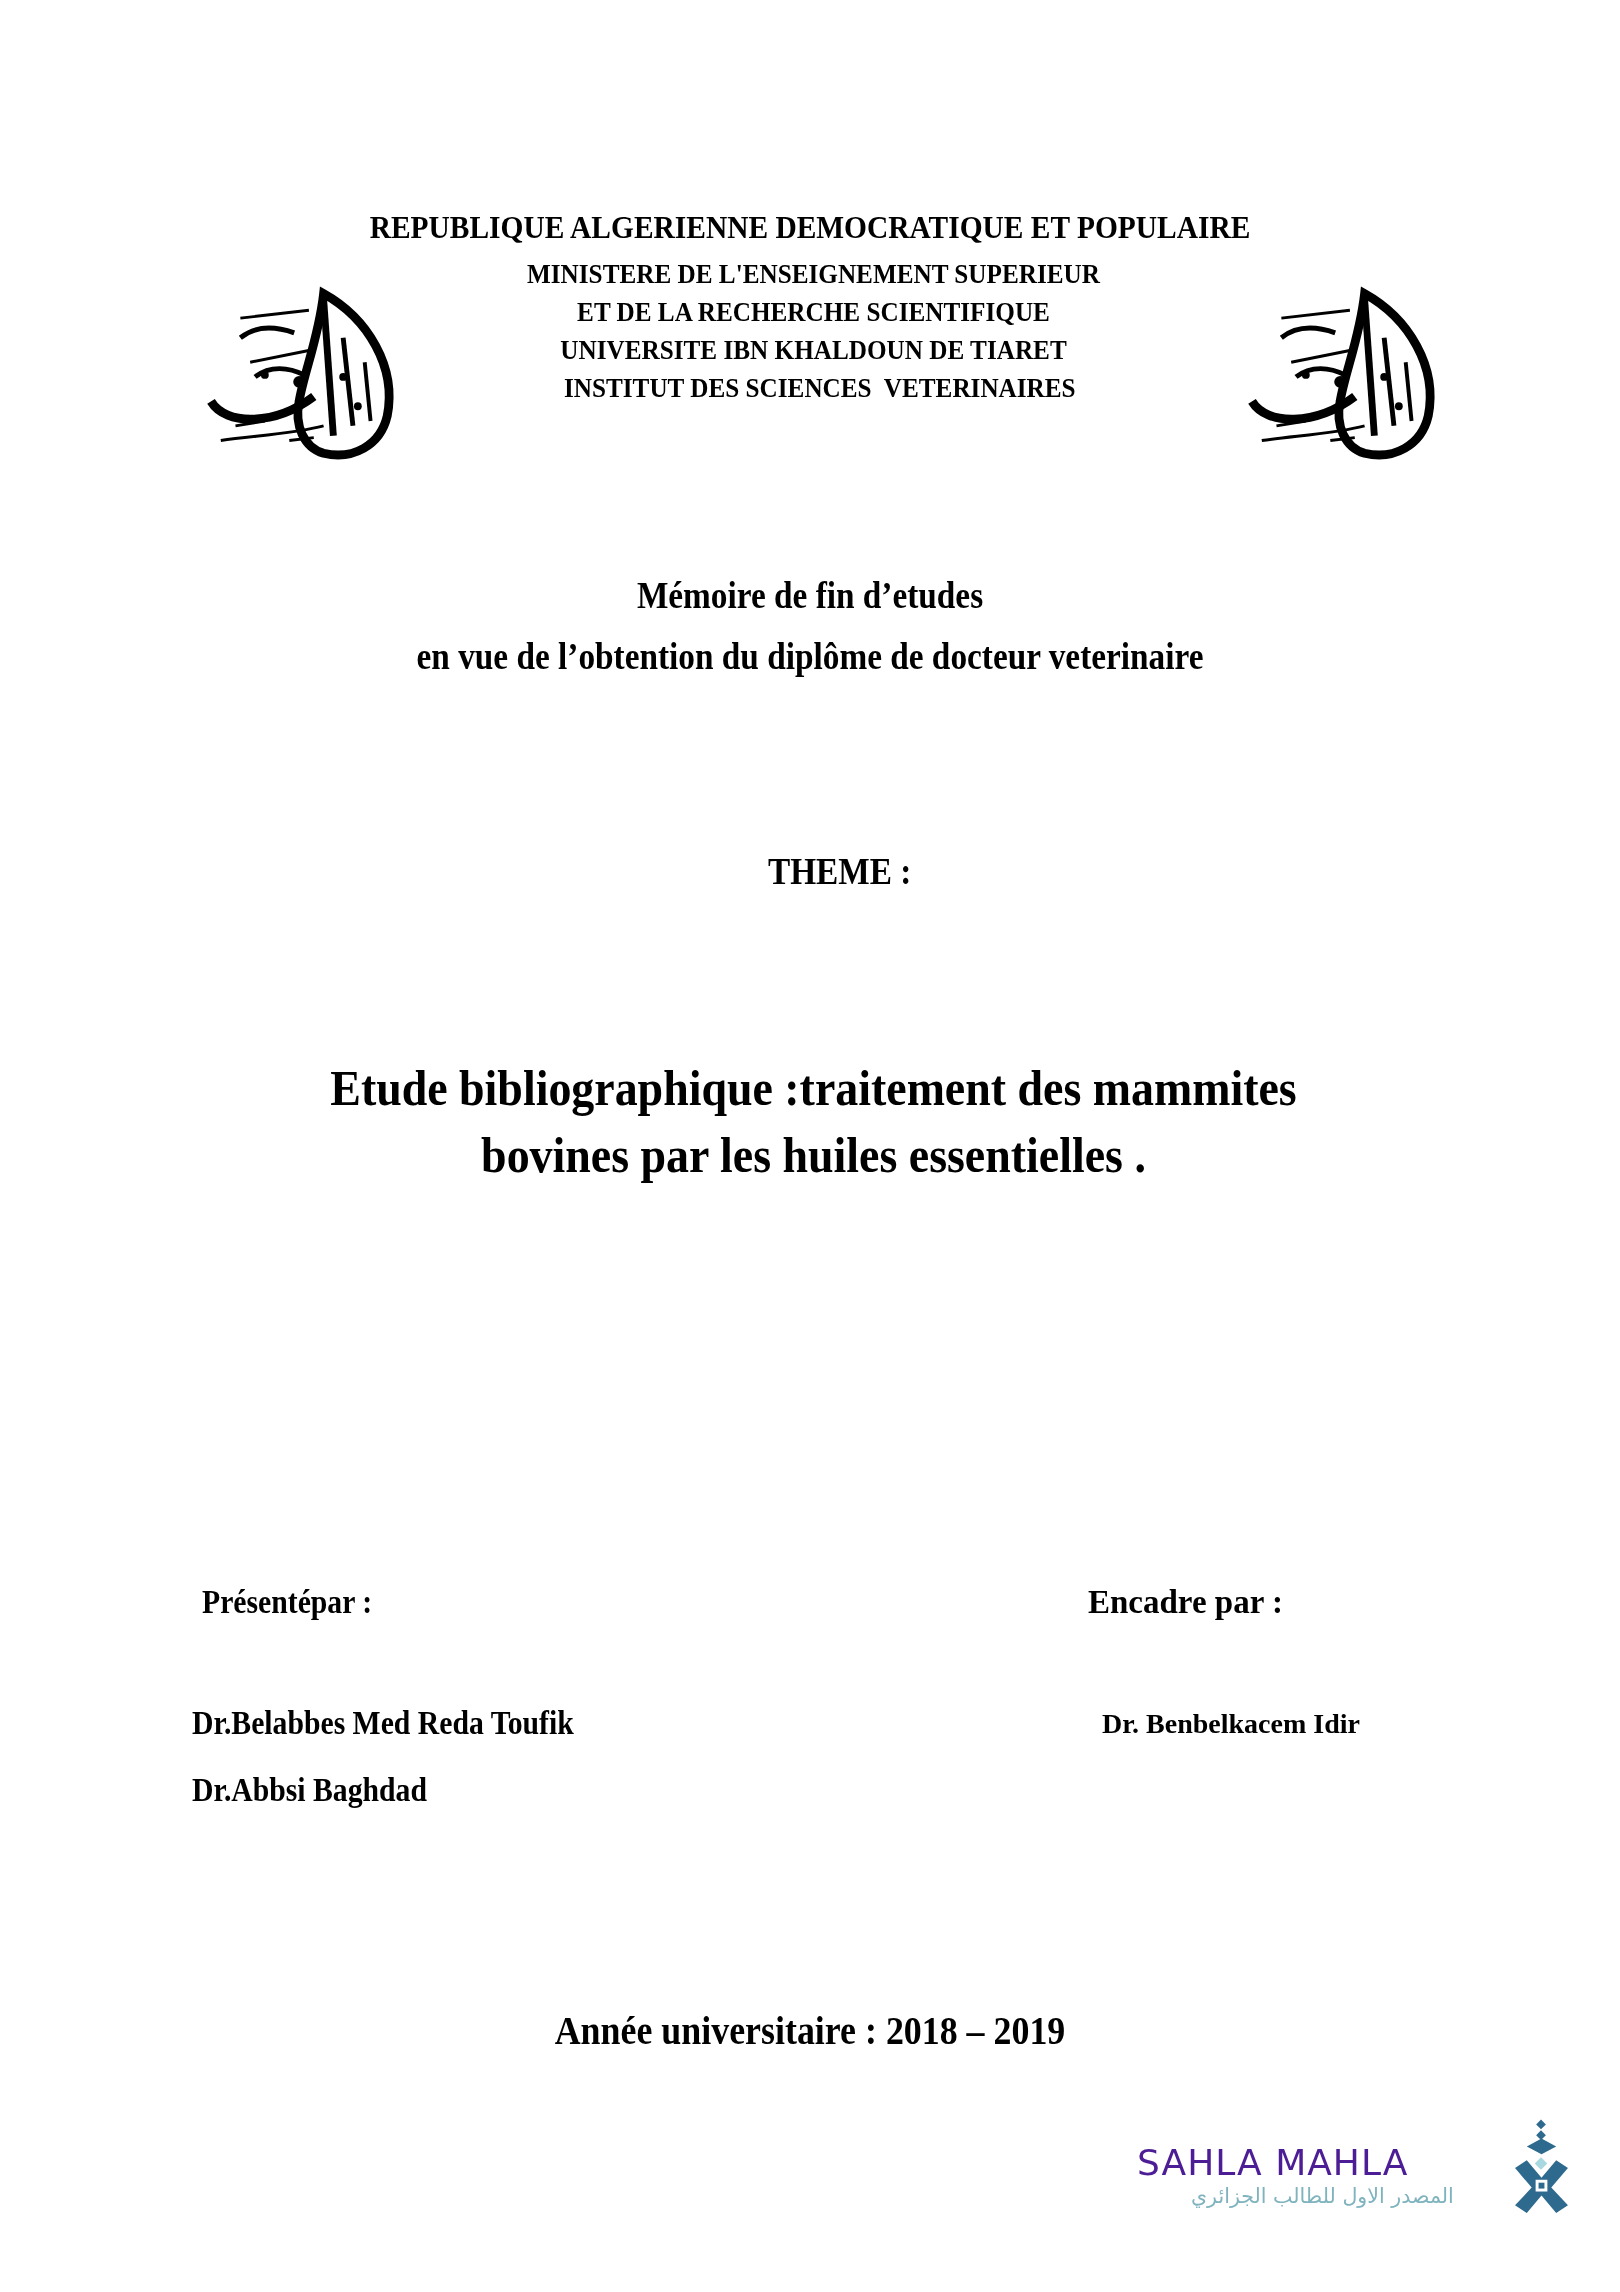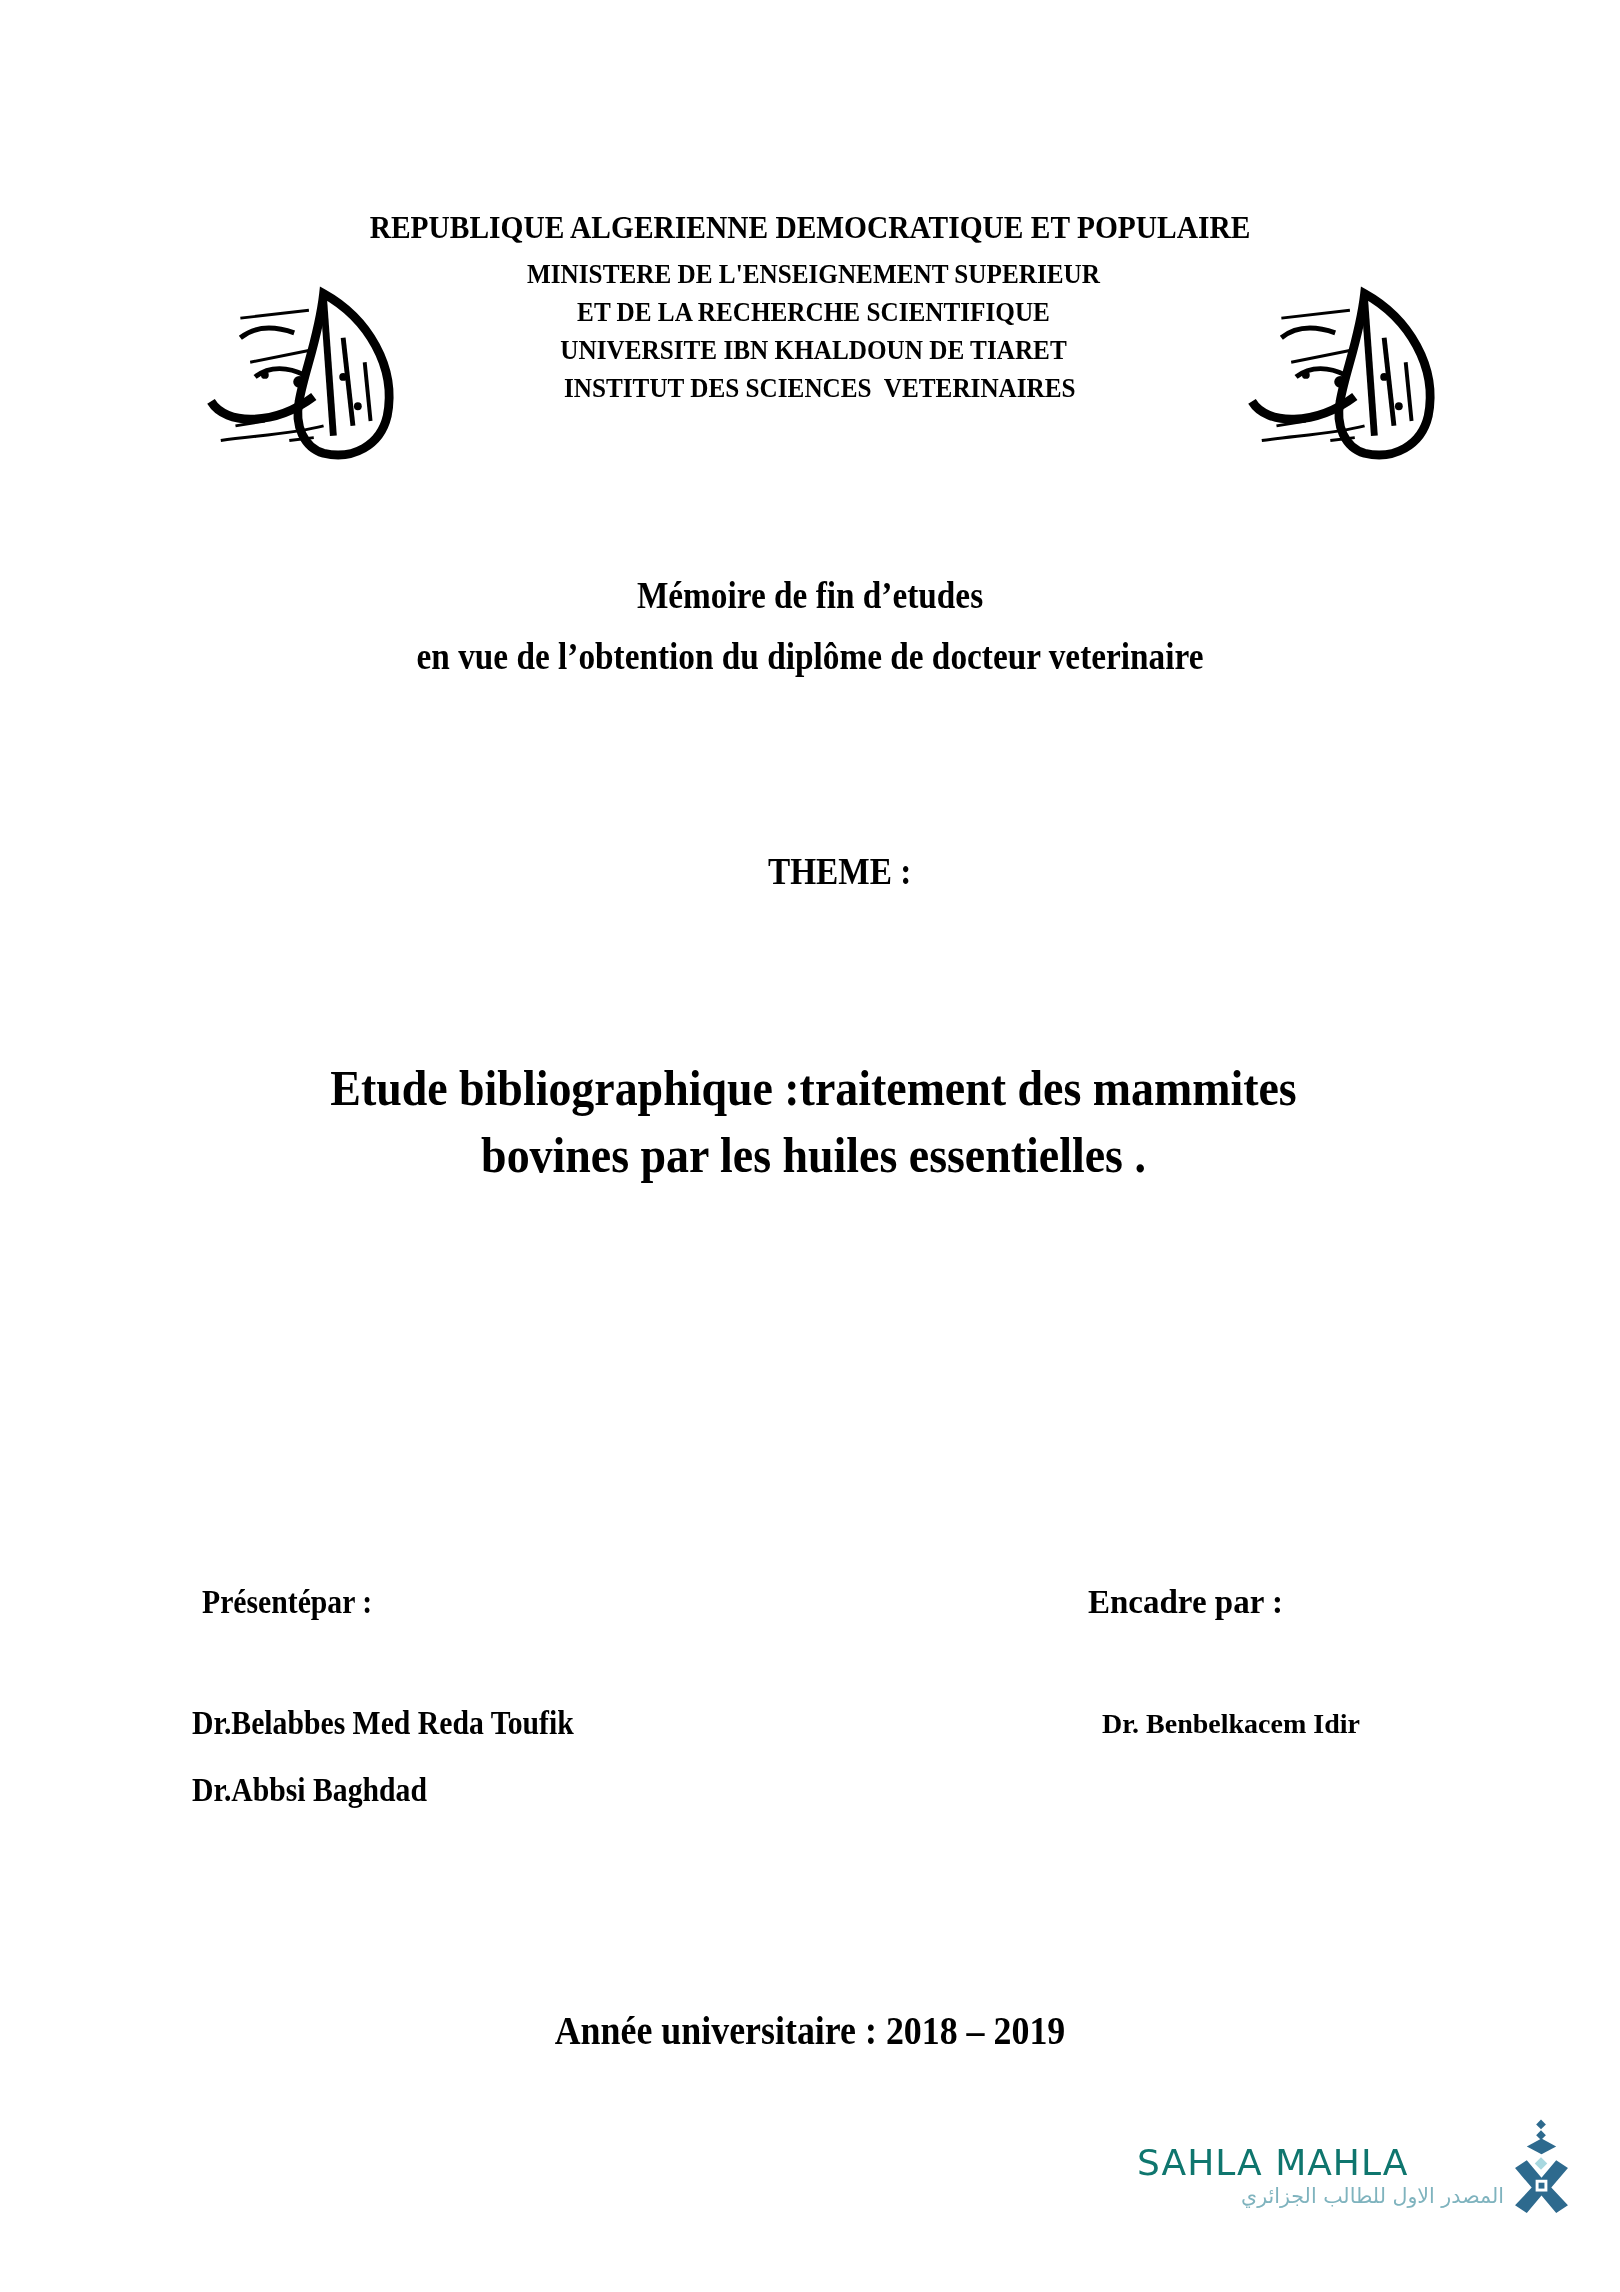--- a/index.html
+++ b/index.html
@@ -110,21 +110,21 @@
       font-size: 36px; line-height: 39px;
       letter-spacing: 1px;
       white-space: nowrap;
     }
     .wm-tagline {
       position: absolute;
       top: 65px; left: 5.9px; width: 363px;
       font-family: "DejaVu Sans", sans-serif;
       font-size: 20.6px; line-height: 25.5px;
       direction: rtl;
-      text-align: right;
+      text-align: center;
       white-space: nowrap;
     }
     .wm-emblem {
       position: absolute;
       top: 0; left: 372px;
       width: 69px; height: 98px;
     }
   </style>
 </head>
 <body>
@@ -199,21 +199,21 @@
 <div class="abs supervisor-label bold">Encadre par :</div>
 
 <div class="abs student student-1 bold">Dr.Belabbes Med Reda Toufik</div>
 <div class="abs student student-2 bold">Dr.Abbsi Baghdad</div>
 
 <div class="abs supervisor-name bold">Dr. Benbelkacem Idir</div>
 
 <div class="abs year bold">Année universitaire : 2018 – 2019</div>
 
 <div class="abs watermark">
-  <div class="wm-brand" style="color:#0f766e;">SAHLA MAHLA</div>
+  <div class="wm-brand" style="color:#4c1d95;">SAHLA MAHLA</div>
   <div class="wm-tagline" style="color:#7fb3be;">المصدر الاول للطالب الجزائري</div>
   <svg class="wm-emblem" viewBox="0 0 70 100">
     <rect x="31" y="2" width="7" height="7" transform="rotate(45 34.5 5.5)" fill="#2e6a8e"></rect>
     <rect x="31" y="13" width="7" height="7" transform="rotate(45 34.5 16.5)" fill="#2e6a8e"></rect>
     <path d="M20 28 L 35 20 L 50 28 L 35 36 Z" fill="#2e6a8e"></path>
     <rect x="30" y="41" width="9" height="9" transform="rotate(45 34.5 45.5)" fill="#a8d8e0"></rect>
     <path d="M8 50 L 20 42 L 35 60 L 50 42 L 62 50 L 45 70 L 62 88 L 50 96 L 35 78 L 20 96 L 8 88 L 25 70 Z" fill="#2e6a8e"></path>
     <rect x="29" y="62" width="12" height="12" fill="#ffffff"></rect>
     <rect x="32" y="65" width="6" height="6" fill="#2e6a8e"></rect>
   </svg>

